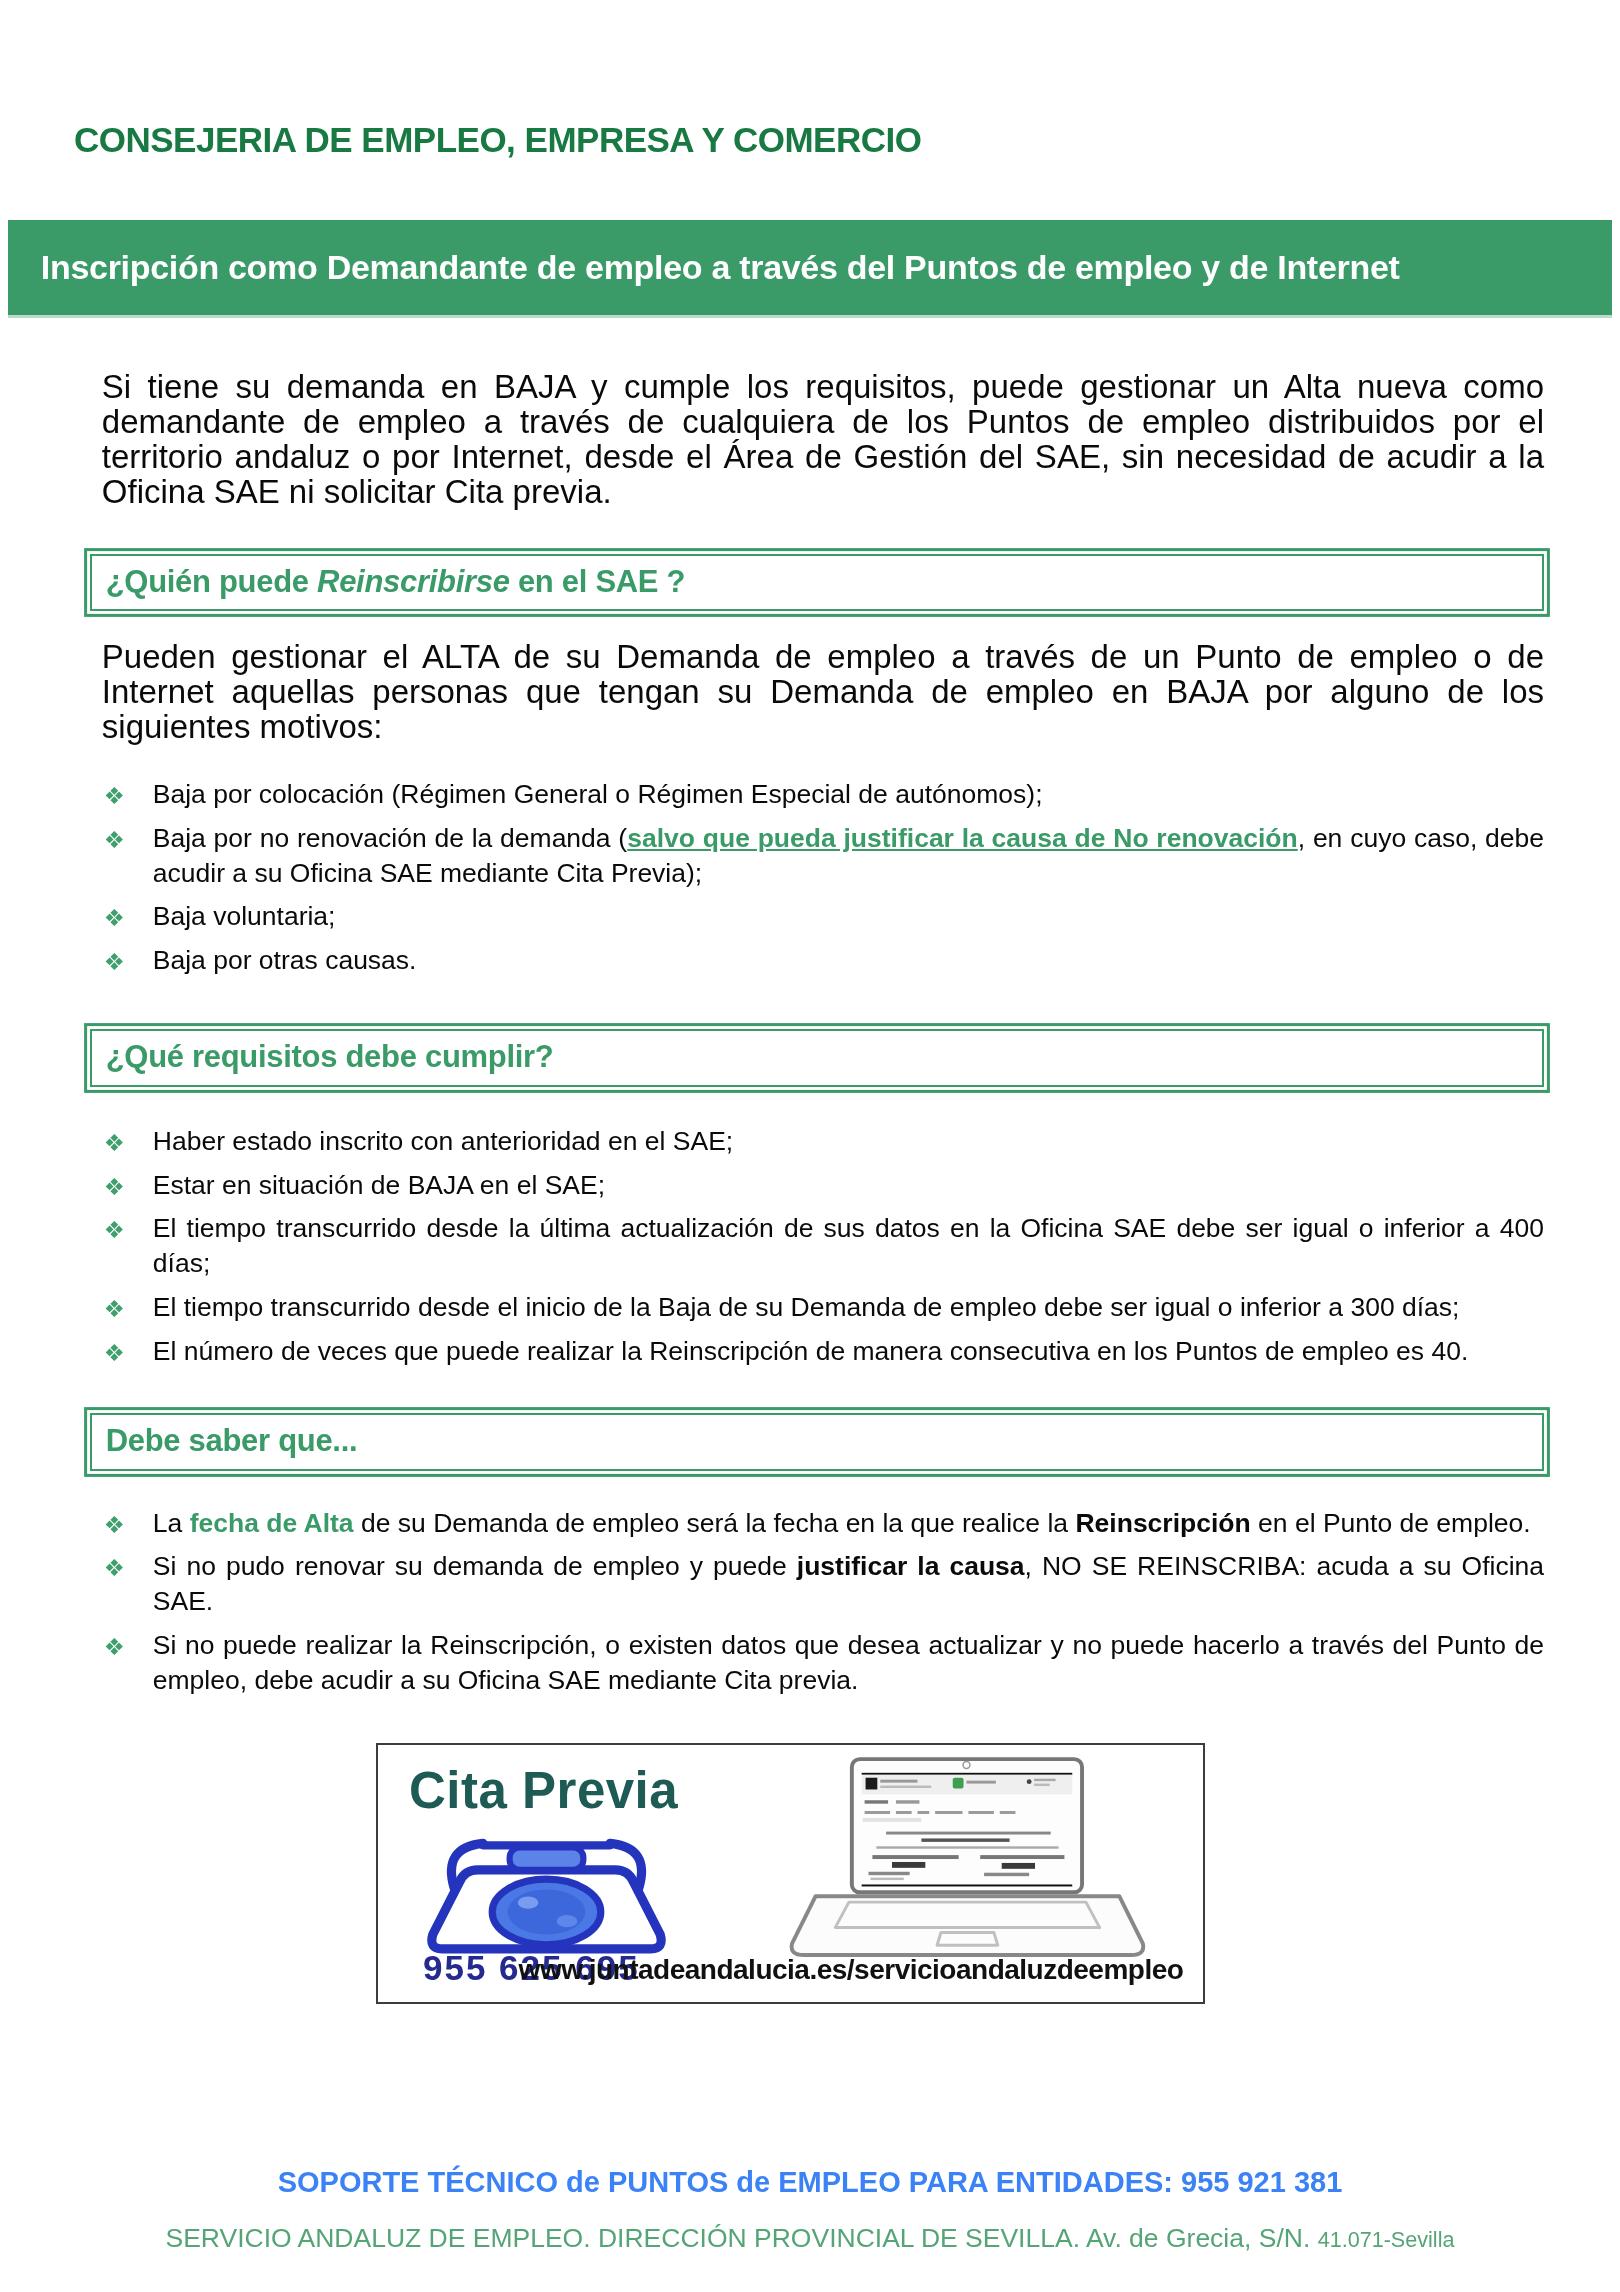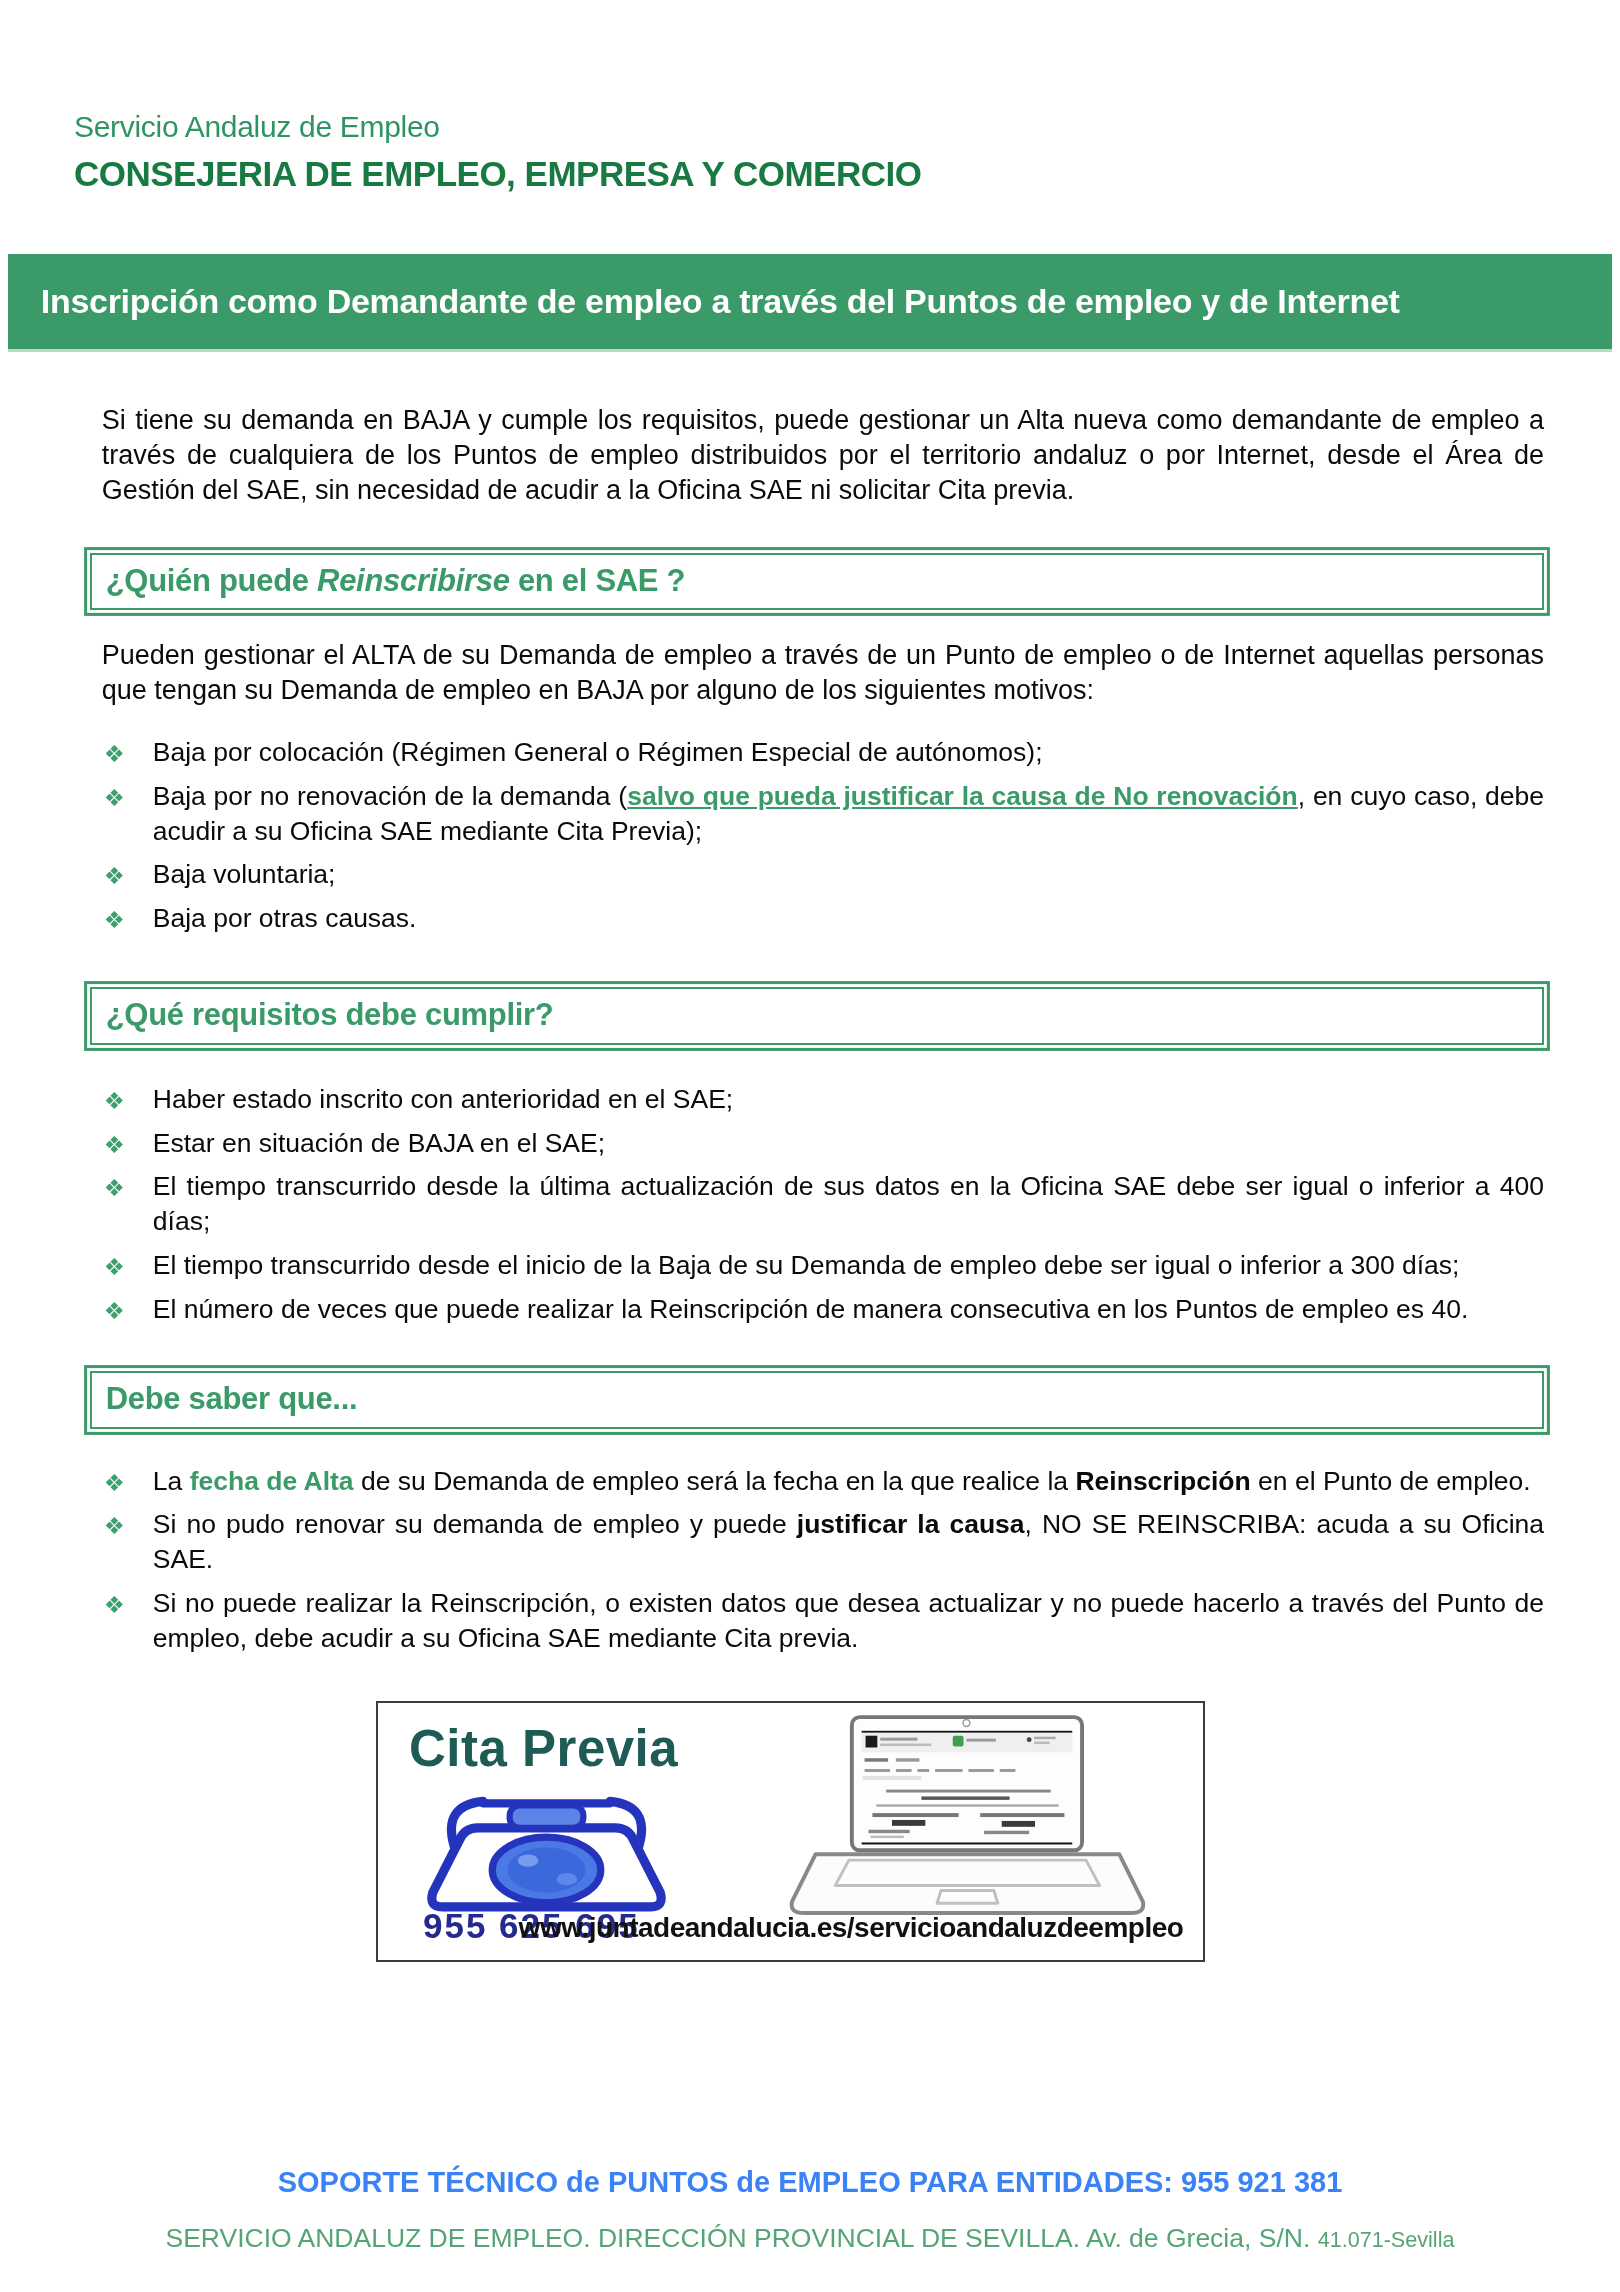--- a/index.html
+++ b/index.html
@@ -15,21 +15,21 @@
   .brand-line1{font-size:30px;color:#2e9464;letter-spacing:-0.3px;}
   .brand-line2{font-size:35px;font-weight:bold;color:#187a42;letter-spacing:-0.5px;margin-top:9.8px;}
   
   .title-banner{
     margin:60px 7.8px 0 7.8px;height:98px;background:#3a9a68;border-bottom:3.9px solid #b9dcc8;
     display:flex;align-items:center;padding-left:33px;box-sizing:border-box;
   }
   .title-banner span{color:#ffffff;font-size:34px;font-weight:bold;letter-spacing:-0.3px;}
   
   .content{margin:0 76px 0 90px;}
-  .para{font-size:27px;line-height:35px;text-align:justify;padding-left:11.8px;}
+  .para{font-size:33px;line-height:35px;text-align:justify;padding-left:11.8px;}
   .intro{margin-top:51px;}
   .lead{margin-top:27.4px;}
   .section-box{
     margin-top:45px;border:2px solid #3a9a68;
     box-shadow:0 0 0 2.9px #ffffff,0 0 0 5.9px #3a9a68;
     padding:7.8px 13.7px 9.8px 13.7px;background:#ffffff;
   }
   .section-box .h{color:#3a9a68;font-size:31px;font-weight:bold;letter-spacing:-0.3px;}
   .section-box em{font-style:italic;}
   .list{margin:13.7px 0 0 11.8px;}
@@ -53,21 +53,20 @@
   .footer{position:absolute;left:0;right:0;bottom:0;height:127px;text-align:center;}
   .footer-support{font-size:29px;font-weight:bold;color:#3b82f6;}
   .footer-address{margin-top:23.5px;font-size:26.5px;color:#55a476;}
   .footer-address .sm{font-size:21.6px;}
 </style>
 </head>
 <body>
 
 <div class="brand">
   <div class="brand-text">
-    <div class="brand-line1">Servicio Andaluz de Empleo</div>
     <div class="brand-line2">CONSEJERIA DE EMPLEO, EMPRESA Y COMERCIO</div>
   </div>
 </div>
 
 <div class="title-banner">
   <span>Inscripción como Demandante de empleo a través del Puntos de empleo y de Internet</span>
 </div>
 
 <div class="content">
 

